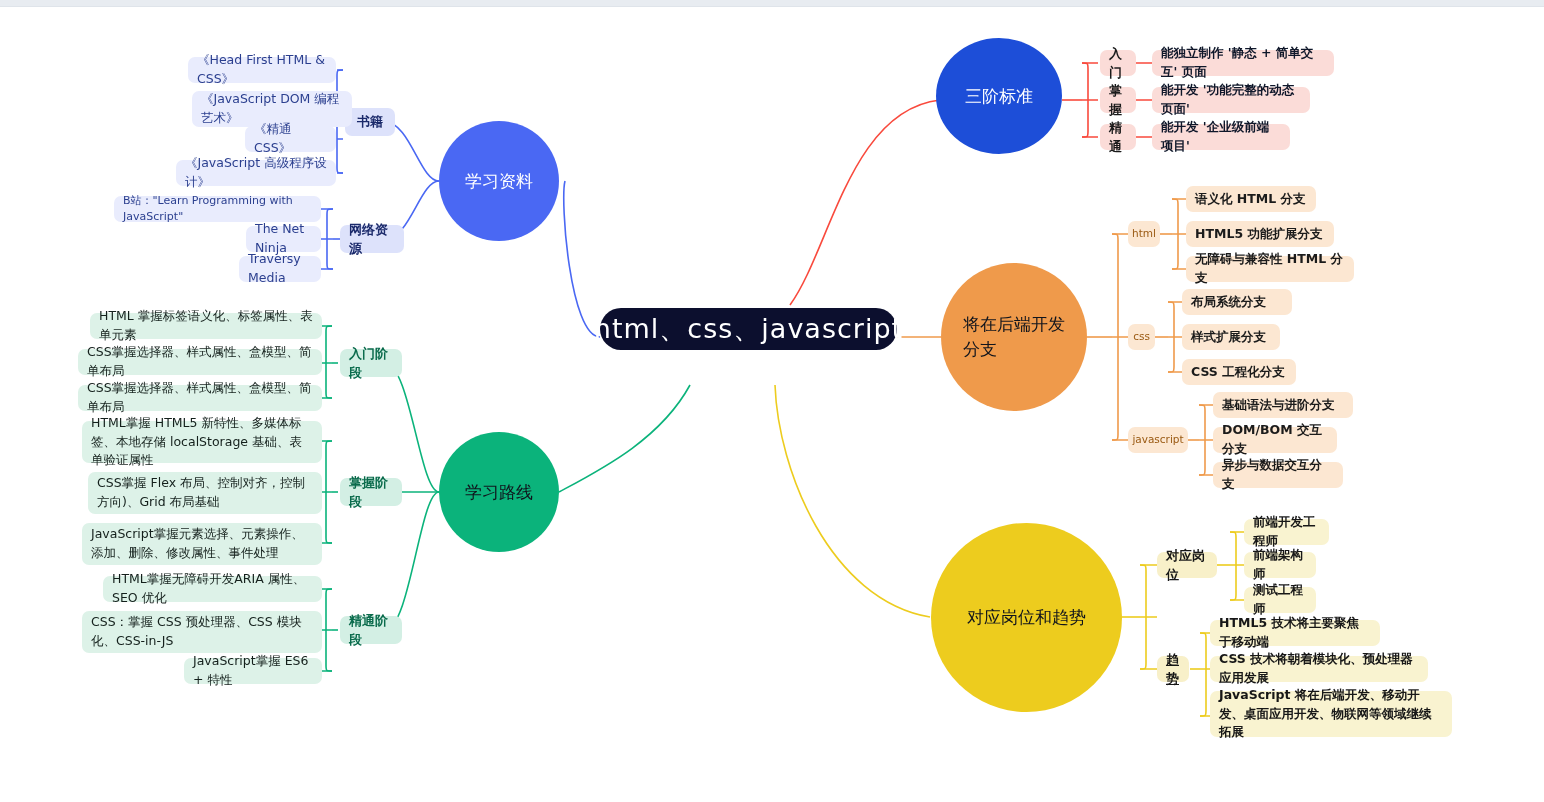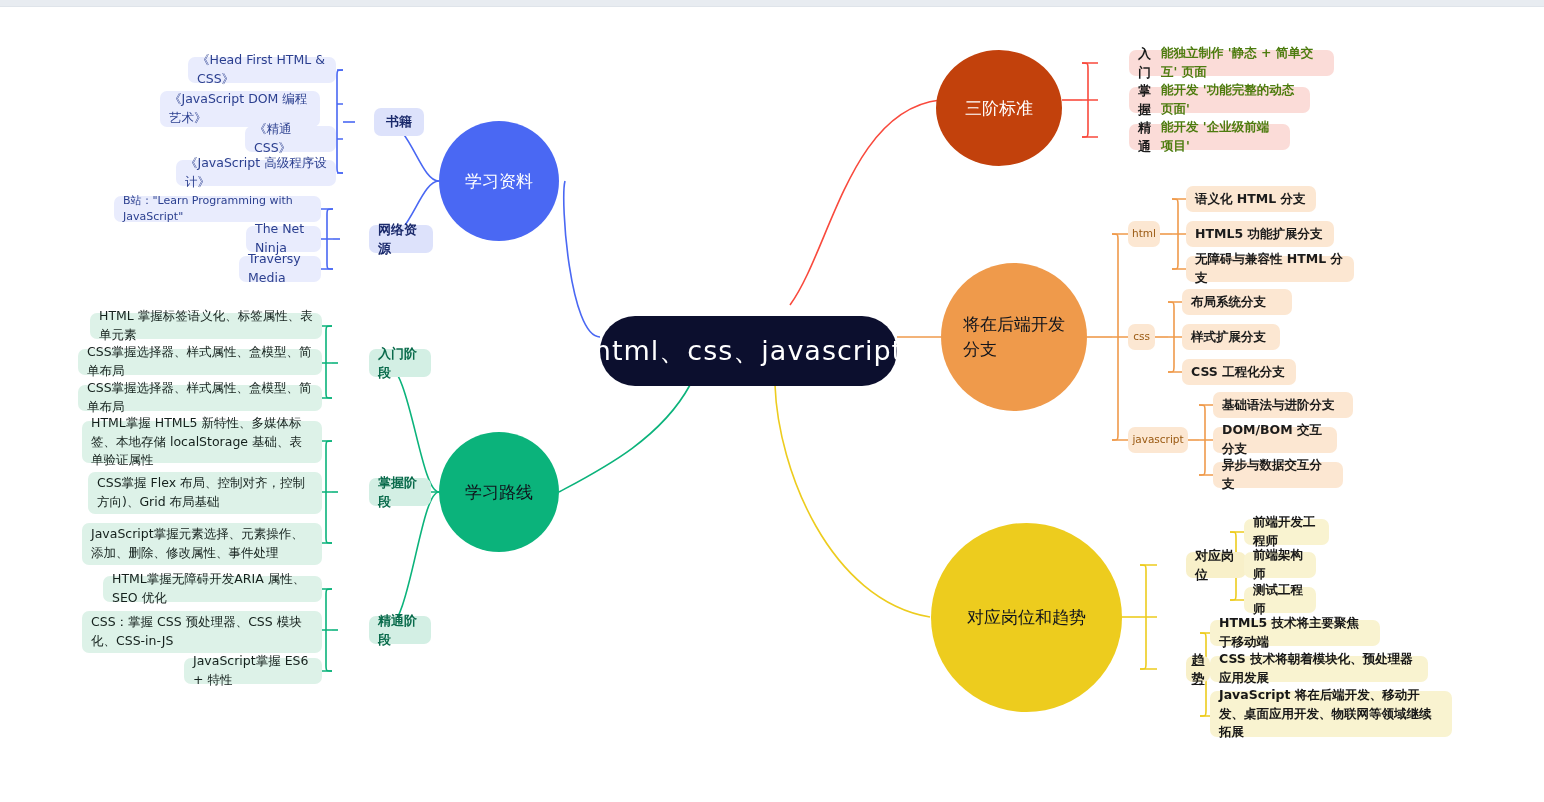--- a/index.html
+++ b/index.html
@@ -63,36 +63,35 @@
     font-size: 12.5px;
     line-height: 1.5;
     z-index: 4;
     display: flex;
     align-items: center;
   }
   .box.mid {
     font-size: 13px;
     font-weight: bold;
     justify-content: center;
-    margin-left: 29px;
   }
   .box.tiny {
     font-size: 10.5px;
     justify-content: center;
   }
 
   
   .t-blue-mid  { background: #dde2fb; color: #1b2a6b; }
   .t-blue-leaf { background: #e9ecfd; color: #2b3f8f; }
   
   .t-green-mid  { background: #d3efe4; color: #0a6b4c; }
   .t-green-leaf { background: #ddf2e8; color: #14201c; }
   
   .t-red-mid  { background: #fbdcd8; color: #1a1a1a; }
-  .t-red-leaf { background: #fbdcd8; color: #4d7c0f; }
+  .t-red-leaf { background: #fbdcd8; color: #0f172a; }
   
   .t-orange-mid  { background: #fce7d2; color: #9a5a13; }
   .t-orange-leaf { background: #fce7d2; color: #1b1b1b; }
   
   .t-yellow-mid  { background: #f8f0c9; color: #171717; }
   .t-yellow-leaf { background: #f9f3d0; color: #171717; }
 
   .bold { font-weight: bold; }
 </style>
 </head>
@@ -171,33 +170,33 @@
       <path d="M1217,565 L1230,565" stroke="#edcc1e"></path>
       <path d="M1230,532 C1236,532 1236,532 1236,538 L1236,594 C1236,600 1236,600 1230,600" stroke="#edcc1e"></path>
       <path d="M1230,532 L1244,532 M1230,565 L1244,565 M1230,600 L1244,600" stroke="#edcc1e"></path>
 
       <path d="M1190,669 L1200,669" stroke="#edcc1e"></path>
       <path d="M1200,633 C1206,633 1206,633 1206,639 L1206,710 C1206,716 1206,716 1200,716" stroke="#edcc1e"></path>
       <path d="M1200,633 L1214,633 M1200,669 L1214,669 M1200,716 L1214,716" stroke="#edcc1e"></path>
     </g>
   </svg>
 
-  <div class="central" style="left:600px; top:308px; width:297px; height:70px;margin-top:8px;">
+  <div class="central" style="left:600px; top:308px; width:297px; height:42px;">
     <span>html、css、javascript</span>
   </div>
 
   <div class="circle white-text" style="left:439px; top:121px; width:120px; height:120px; background:#4a68f3;">
     <span>学习资料</span>
   </div>
 
   <div class="circle dark-text" style="left:439px; top:432px; width:120px; height:120px; background:#0bb37b;">
     <span>学习路线</span>
   </div>
 
-  <div class="circle white-text" style="left:936px; top:50px; width:126px; height:116px; background:#c2410c;">
+  <div class="circle white-text" style="left:936px; top:38px; width:126px; height:116px; background:#1d4ed8;">
     <span>三阶标准</span>
   </div>
 
   <div class="circle dark-text" style="left:941px; top:263px; width:146px; height:148px; background:#ef9a4b;">
     <span style="display:block;">
       <span style="display:block;text-align:left;">将在后端开发</span>
       <span style="display:block;text-align:left;">分支</span>
     </span>
   </div>
 
@@ -208,21 +207,21 @@
   <div class="box mid t-blue-mid" style="left:345px; top:108px; width:50px; height:28px;">
     <span>书籍</span>
   </div>
   <div class="box mid t-blue-mid" style="left:340px; top:225px; width:64px; height:28px;">
     <span>网络资源</span>
   </div>
 
   <div class="box t-blue-leaf" style="left:188px; top:57px; width:148px; height:26px; justify-content:center;">
     <span>《Head First HTML &amp; CSS》</span>
   </div>
-  <div class="box t-blue-leaf" style="left:160px; top:91px; width:160px; height:36px; justify-content:center;">
+  <div class="box t-blue-leaf" style="left:192px; top:91px; width:160px; height:36px; justify-content:center;">
     <span>《JavaScript DOM 编程艺术》</span>
   </div>
   <div class="box t-blue-leaf" style="left:245px; top:126px; width:91px; height:26px; justify-content:center;">
     <span>《精通 CSS》</span>
   </div>
   <div class="box t-blue-leaf" style="left:176px; top:160px; width:160px; height:26px; justify-content:flex-end;">
     <span>《JavaScript 高级程序设计》</span>
   </div>
 
   <div class="box t-blue-leaf" style="left:114px; top:196px; width:207px; height:26px; justify-content:center; font-size:11px;">
@@ -331,21 +330,21 @@
   <div class="box t-orange-leaf bold" style="left:1213px; top:427px; width:124px; height:26px;">
     <span>DOM/BOM 交互分支</span>
   </div>
   <div class="box t-orange-leaf bold" style="left:1213px; top:462px; width:130px; height:26px;">
     <span>异步与数据交互分支</span>
   </div>
 
   <div class="box mid t-yellow-mid" style="left:1157px; top:552px; width:60px; height:26px;">
     <span>对应岗位</span>
   </div>
-  <div class="box mid t-yellow-mid" style="left:1157px; top:656px; width:24px; height:26px;text-decoration:underline;">
+  <div class="box mid t-yellow-mid" style="left:1157px; top:656px; width:32px; height:26px;text-decoration:underline;">
     <span>趋势</span>
   </div>
 
   <div class="box t-yellow-leaf bold" style="left:1244px; top:519px; width:85px; height:26px;">
     <span>前端开发工程师</span>
   </div>
   <div class="box t-yellow-leaf bold" style="left:1244px; top:552px; width:72px; height:26px;">
     <span>前端架构师</span>
   </div>
   <div class="box t-yellow-leaf bold" style="left:1244px; top:587px; width:72px; height:26px;">

